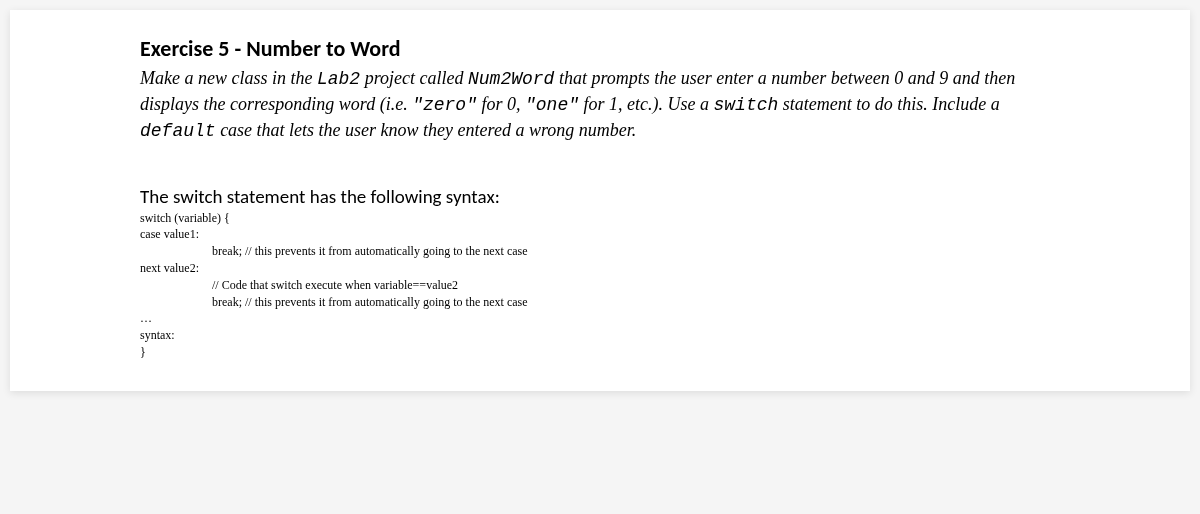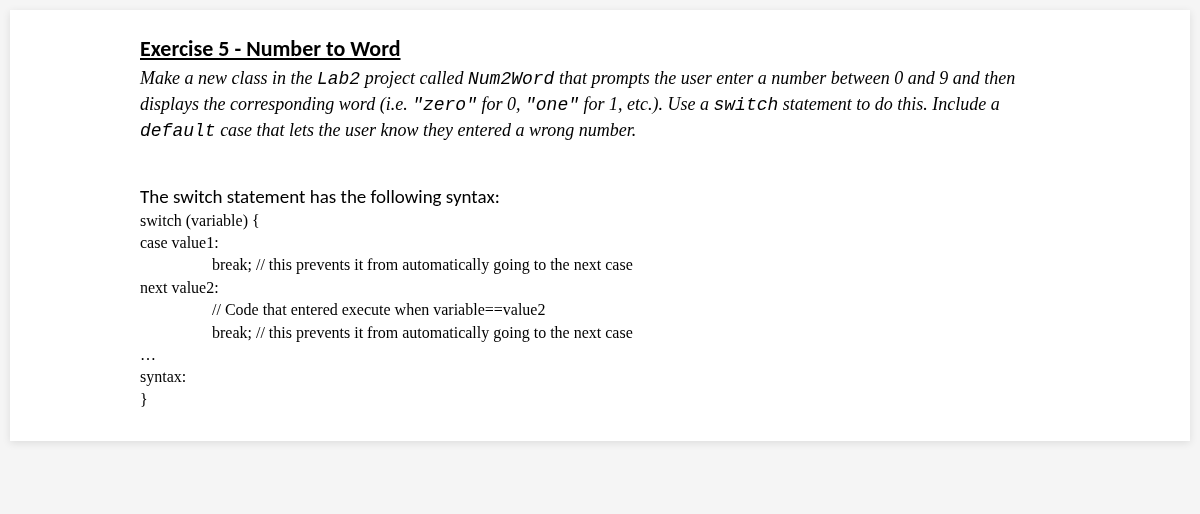--- a/index.html
+++ b/index.html
@@ -16,21 +16,20 @@
       background: #fff;
       width: 1180px;
       margin: 0 auto;
       padding: 25px 130px 30px 130px;
       box-shadow: 0 2px 8px rgba(0,0,0,0.1);
     }
     .heading {
       font-family: Calibri, Arial, sans-serif;
       font-size: 22px;
       font-weight: bold;
-      text-decoration: underline;
       color: #000;
       margin-bottom: 4px;
     }
     .description {
       font-style: italic;
       font-size: 18px;
       line-height: 1.4;
       color: #000;
       margin-bottom: 36px;
     }
@@ -40,21 +39,21 @@
     }
     .syntax-intro {
       font-family: Calibri, Arial, sans-serif;
       font-size: 19px;
       color: #000;
       margin-bottom: 2px;
       margin-top: 40px;
     }
     .code-line {
       font-family: Georgia, 'Times New Roman', serif;
-      font-size: 16px;
+      font-size: 12px;
       line-height: 1.4;
       color: #000;
       white-space: pre;
     }
     .indent1 {
       padding-left: 72px;
     }
   </style>
 </head>
 <body>
@@ -65,18 +64,18 @@
   <div class="description">
     <span>Make a new class in the </span><span class="mono">Lab2</span><span> project called </span><span class="mono">Num2Word</span><span> that prompts the user enter a number between 0 and 9 and then displays the corresponding word (i.e. </span><span class="mono">"zero"</span><span> for 0, </span><span class="mono">"one"</span><span> for 1, etc.). Use a </span><span class="mono">switch</span><span> statement to do this. Include a </span><span class="mono">default</span><span> case that lets the user know they entered a wrong number.</span>
   </div>
 
   <div class="syntax-intro">The switch statement has the following syntax:</div>
 
   <div class="code-line">switch (variable) {</div>
   <div class="code-line">case value1:</div>
   <div class="code-line indent1">break; // this prevents it from automatically going to the next case</div>
   <div class="code-line">next value2:</div>
-  <div class="code-line indent1">// Code that entered execute when variable==value2</div>
+  <div class="code-line indent1">// Code that switch execute when variable==value2</div>
   <div class="code-line indent1">break; // this prevents it from automatically going to the next case</div>
   <div class="code-line">…</div>
   <div class="code-line">syntax:</div>
   <div class="code-line">}</div>
 </div>
 
 </body></html>

